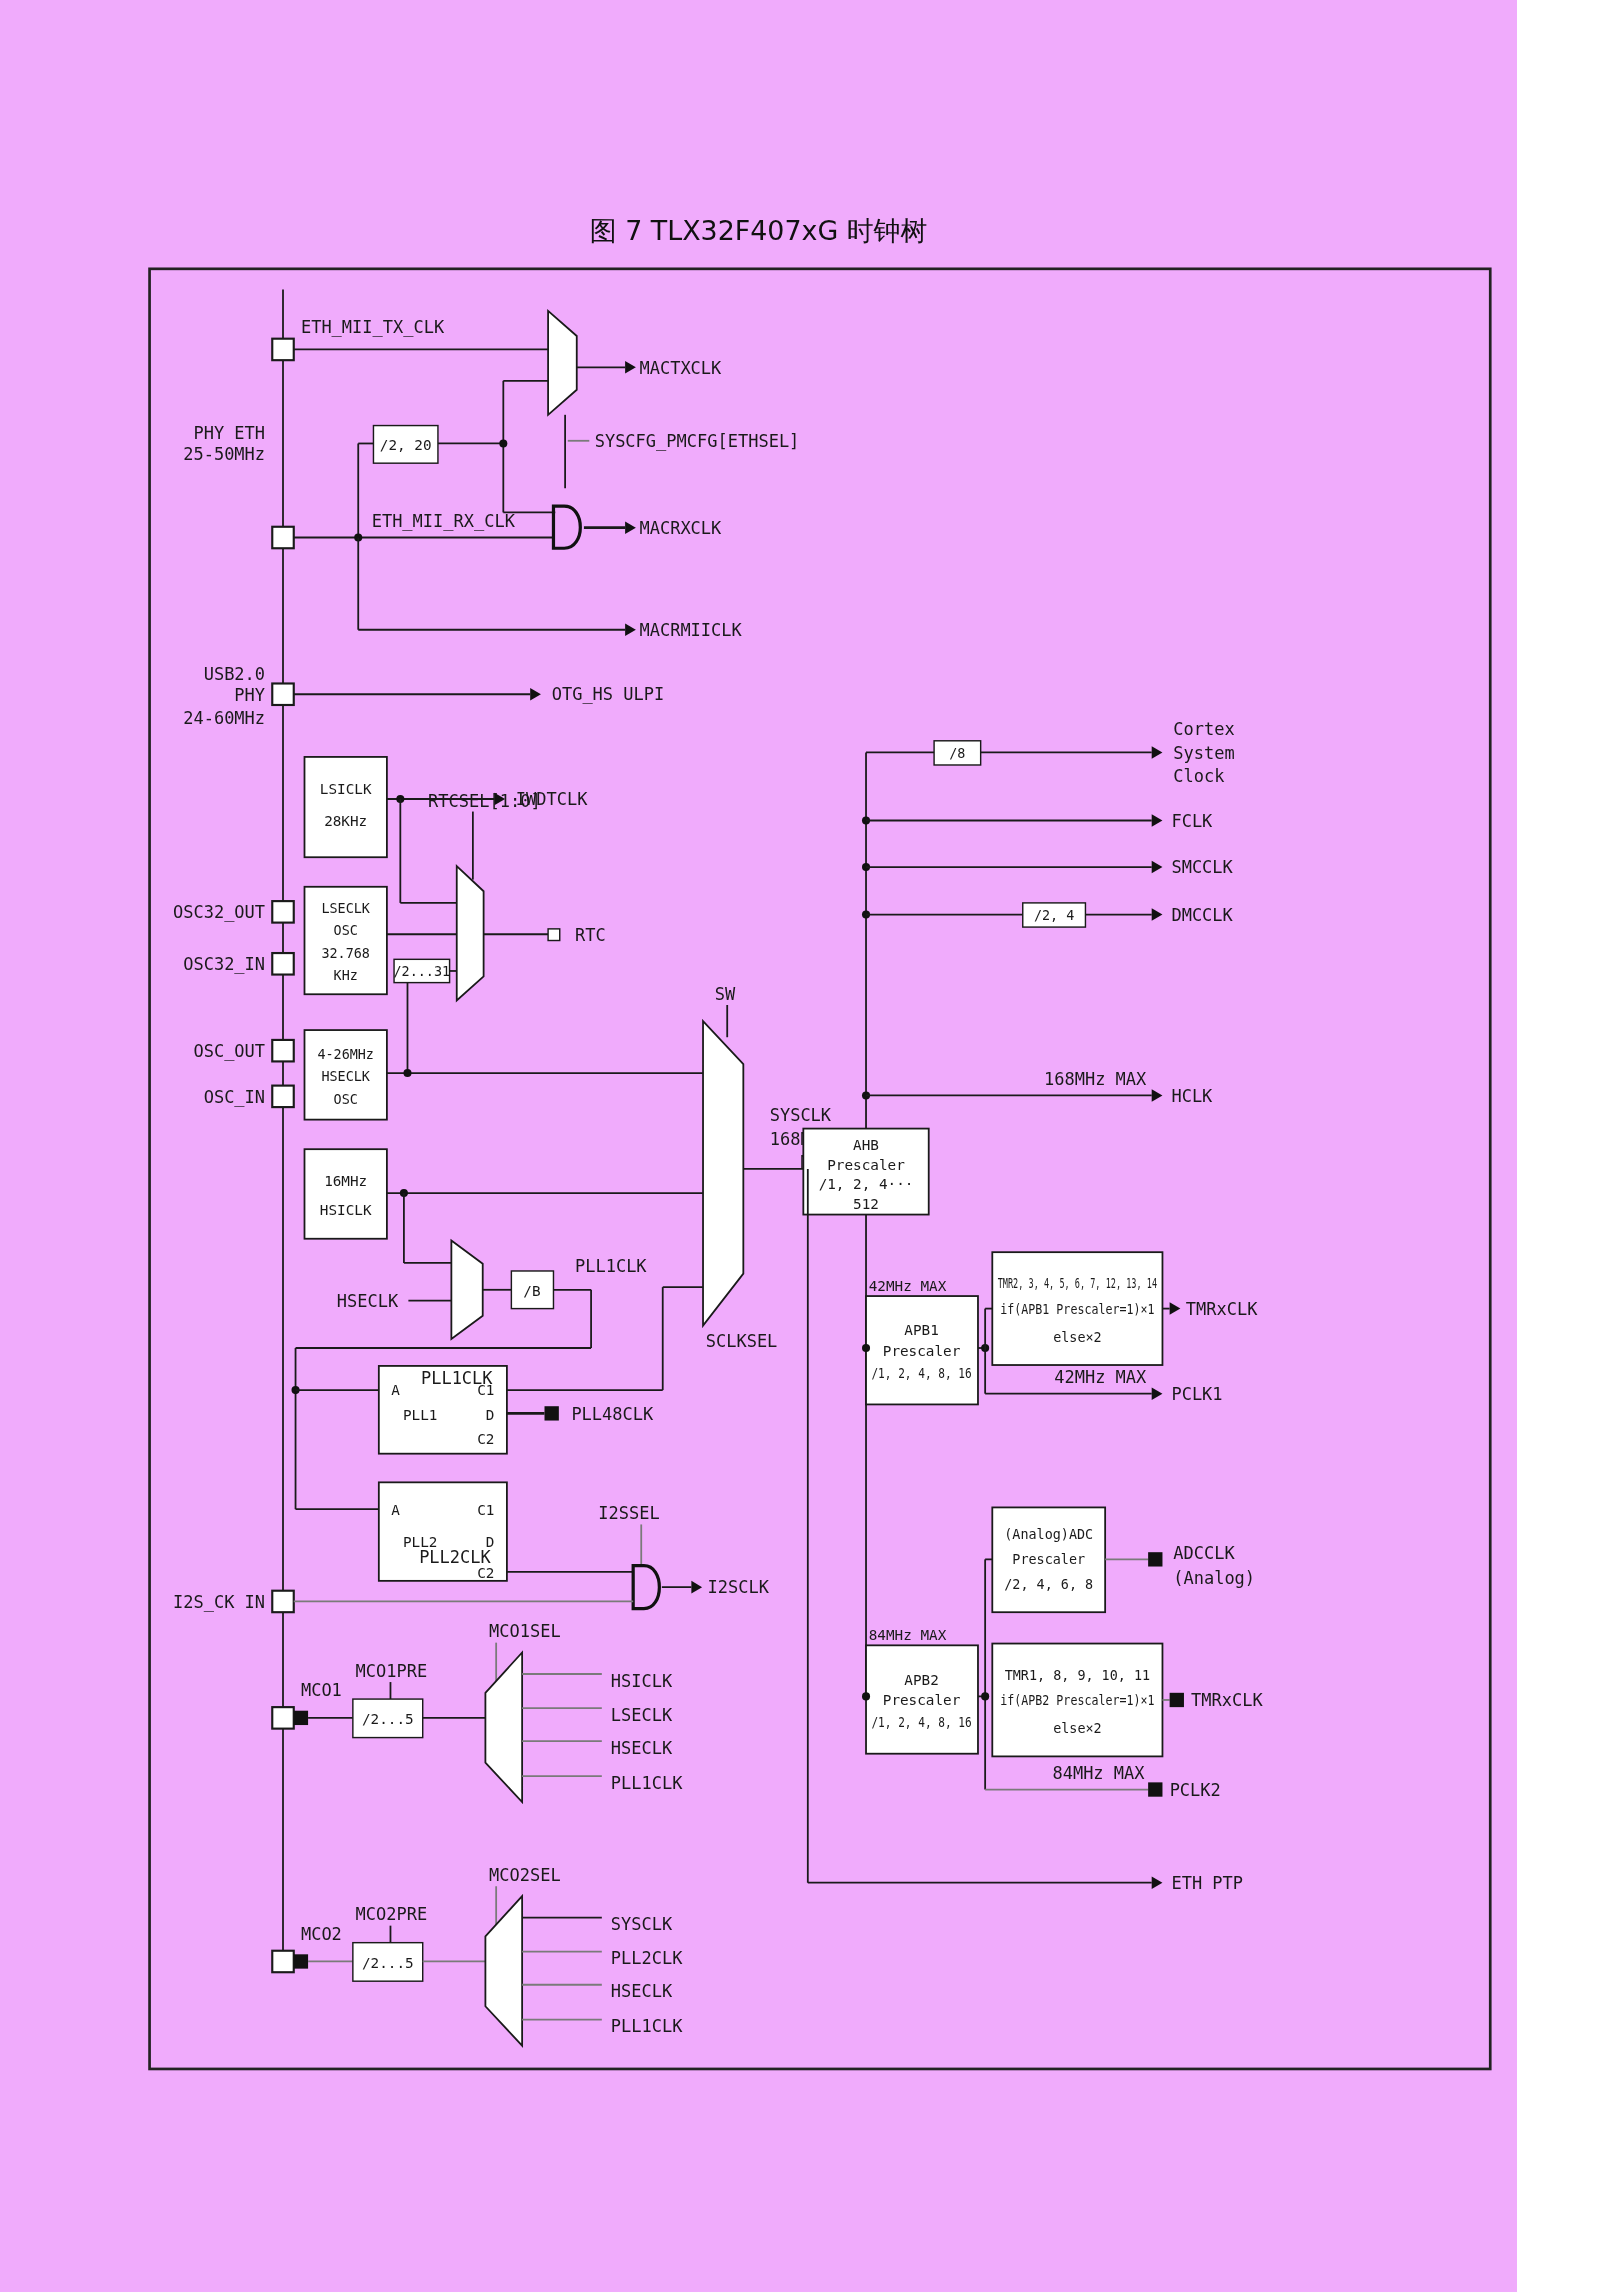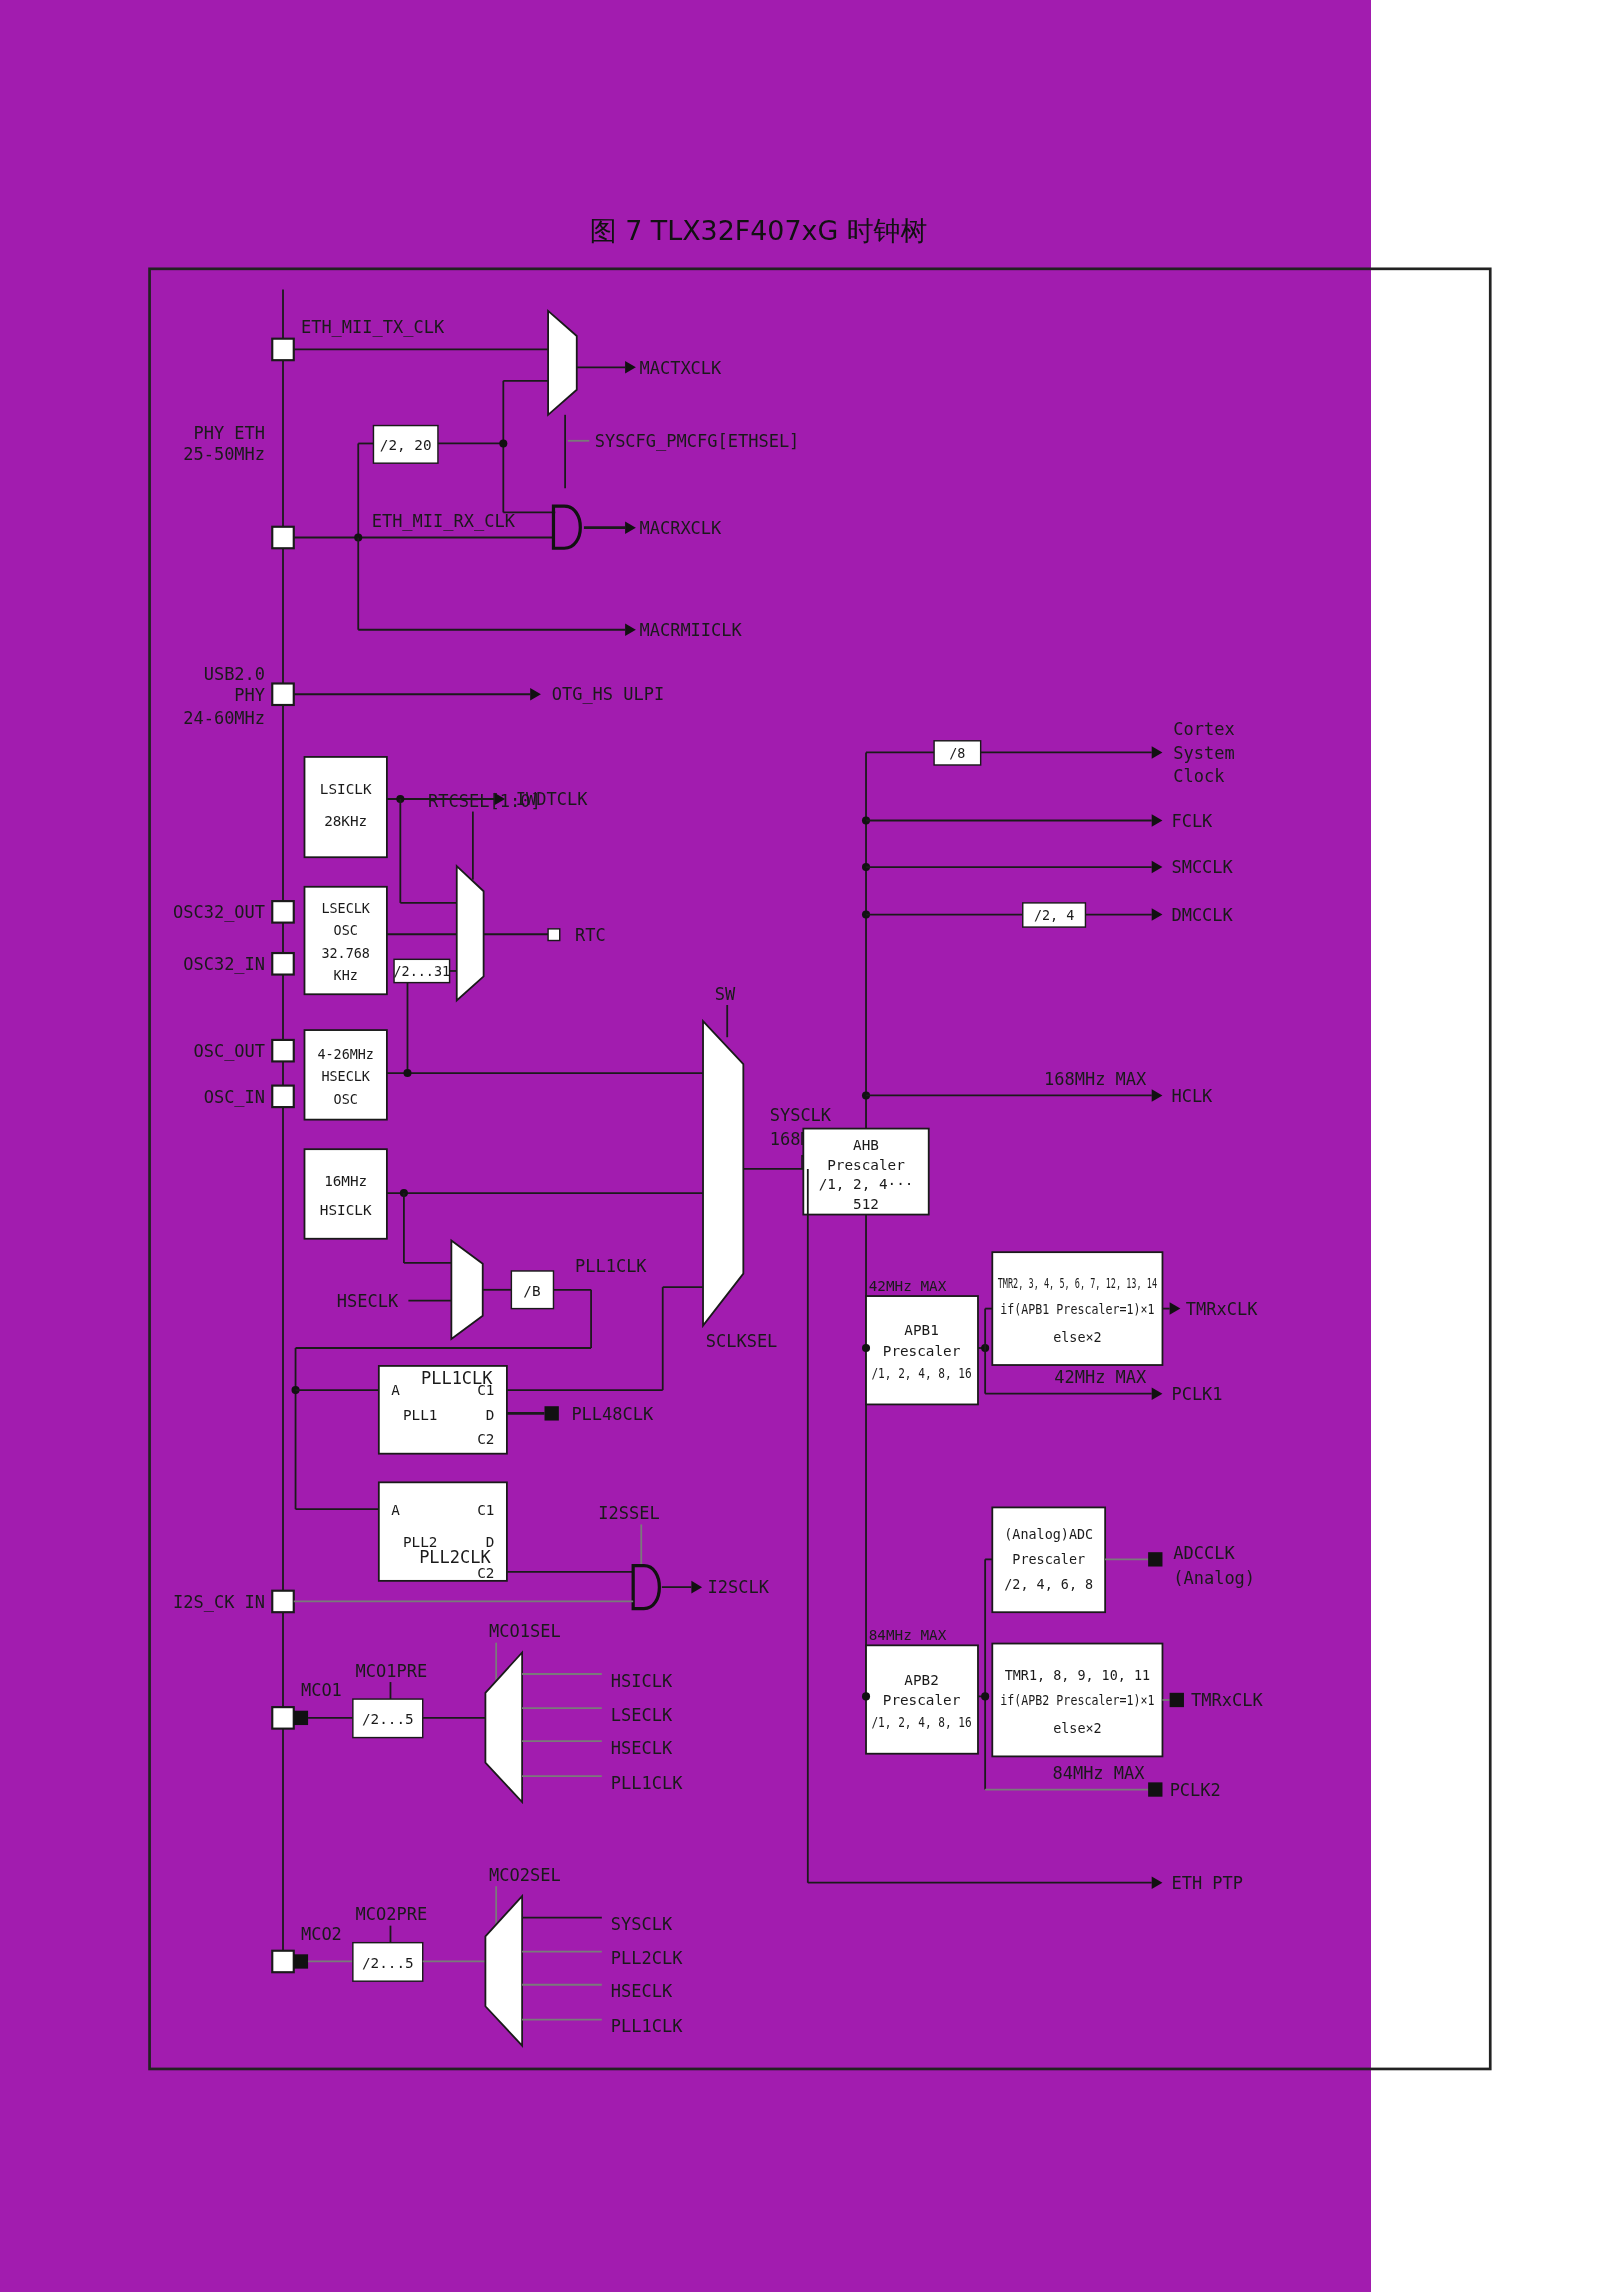--- a/index.html
+++ b/index.html
@@ -1,16 +1,16 @@
 <!DOCTYPE html>
 <html style="font-size:14.3px"><head>
 <meta charset="utf-8">
 <style>
   html,body{margin:0;padding:0;background:#fff;}
-  .stage{position:relative;width:1371px;height:2293px;background:#a21caf;
+  .stage{position:relative;width:1517px;height:2293px;background:#f0abfc;
          font-family:"DejaVu Sans Mono","Liberation Mono",monospace;}
   svg{display:block}
   .t    {font:19px "DejaVu Sans Mono","Liberation Mono",monospace; fill:#1a1a1a;}
   .tb   {font:16px "DejaVu Sans Mono","Liberation Mono",monospace; fill:#1a1a1a;}
   .ts   {font:15px "DejaVu Sans Mono","Liberation Mono",monospace; fill:#1a1a1a;}
   .title{font:30px "DejaVu Sans","Liberation Sans",sans-serif; fill:#111;}
   .mid{text-anchor:middle}.end{text-anchor:end}
   .w  {stroke:#1a1a1a;stroke-width:2;fill:none}
   .wb {stroke:#1a1a1a;stroke-width:3;fill:none}
   .wg {stroke:#7a7a7a;stroke-width:2;fill:none}

